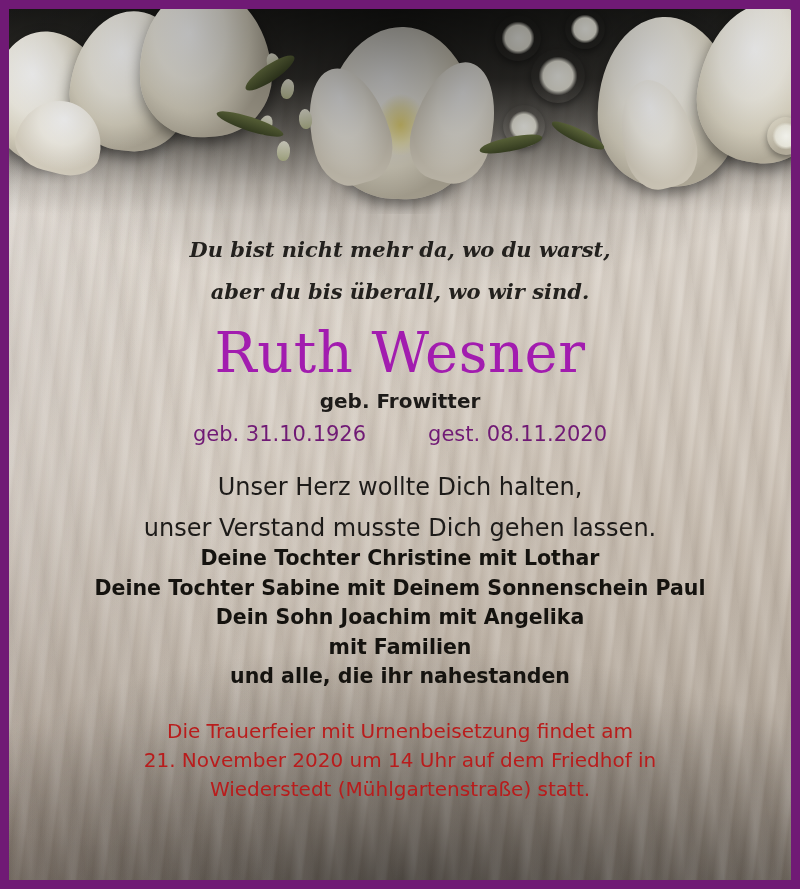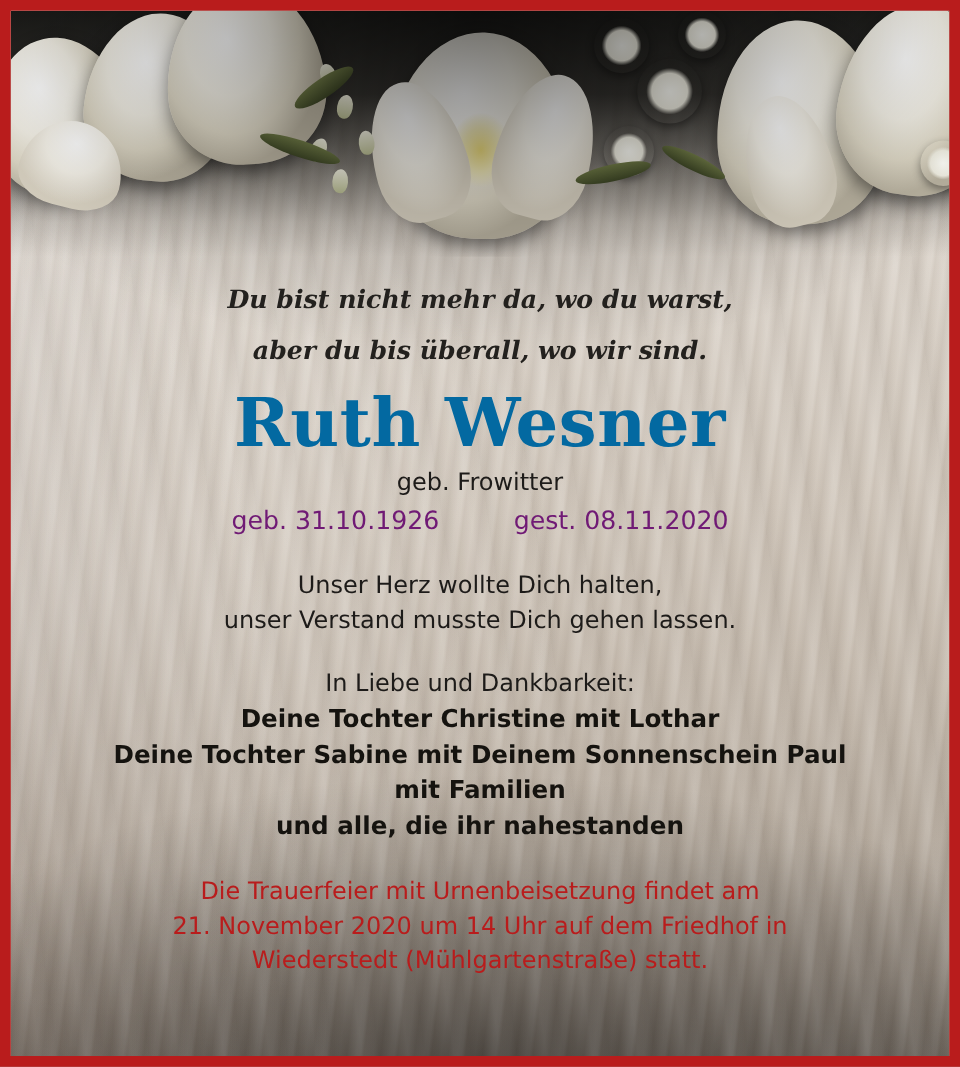--- a/index.html
+++ b/index.html
@@ -12,21 +12,21 @@
     height: 889px;
     overflow: hidden;
     font-family: "DejaVu Sans", sans-serif;
   }
 
   .notice {
     position: relative;
     width: 800px;
     height: 889px;
     box-sizing: border-box;
-    border: 9px solid #b91c1c;
+    border: 9px solid #701a75;
     background: #cdc6bd;
     overflow: hidden;
   }
 
   
   .stone {
     position: absolute;
     inset: 0;
     background:
       linear-gradient(105deg, rgba(255,255,255,0.30) 0%, rgba(255,255,255,0) 22%),
@@ -124,46 +124,46 @@
     font-style: italic;
     font-weight: 700;
     font-size: 21px;
     line-height: 30px;
     color: #23211e;
     margin: 14px 0 0 0;
   }
 
   .name {
     font-family: "DejaVu Serif", serif;
-    font-weight: 700;
+    font-weight: 400;
     font-size: 56px;
     line-height: 64px;
     letter-spacing: 0.5px;
-    color: #0369a1;
+    color: #a21caf;
     margin: 14px 0 2px 0;
   }
 
   .maiden {
     font-size: 20px;
-    font-weight: 400;
+    font-weight: 700;
     line-height: 28px;
     color: #1d1b19;
     margin: 0;
   }
 
   .dates {
     font-size: 21px;
     line-height: 30px;
     color: #701a75;
     margin: 4px 0 0 0;
   }
   .dates .gap { display: inline-block; width: 62px; }
 
   .consolation {
-    font-size: 20px;
+    font-size: 24px;
     line-height: 29px;
     color: #1d1b19;
     margin: 24px 0 0 0;
   }
 
   .gratitude {
     font-size: 20px;
     line-height: 29px;
     color: #1d1b19;
     margin: 24px 0 0 0;
@@ -232,26 +232,26 @@
 
     <h1 class="name">Ruth Wesner</h1>
 
     <p class="maiden">geb. Frowitter</p>
 
     <p class="dates">
       <span>geb. 31.10.1926</span><span class="gap"></span><span>gest. 08.11.2020</span>
     </p>
 
     <p class="consolation">Unser Herz wollte Dich halten,</p>
-    <p class="consolation" style="margin-top:0;">unser Verstand musste Dich gehen lassen.</p>
-
-    <p class="gratitude">In Liebe und Dankbarkeit:</p>
+    <p class="consolation" style="margin-top:12px;">unser Verstand musste Dich gehen lassen.</p>
+
 
     <p class="family">Deine Tochter Christine mit Lothar</p>
     <p class="family">Deine Tochter Sabine mit Deinem Sonnenschein Paul</p>
+    <p class="family">Dein Sohn Joachim mit Angelika</p>
     <p class="family">mit Familien</p>
     <p class="family">und alle, die ihr nahestanden</p>
 
     <p class="funeral">Die Trauerfeier mit Urnenbeisetzung findet am</p>
     <p class="funeral" style="margin-top:0;">21. November 2020 um 14 Uhr auf dem Friedhof in</p>
     <p class="funeral" style="margin-top:0;">Wiederstedt (Mühlgartenstraße) statt.</p>
 
   </div>
 </div>
 

